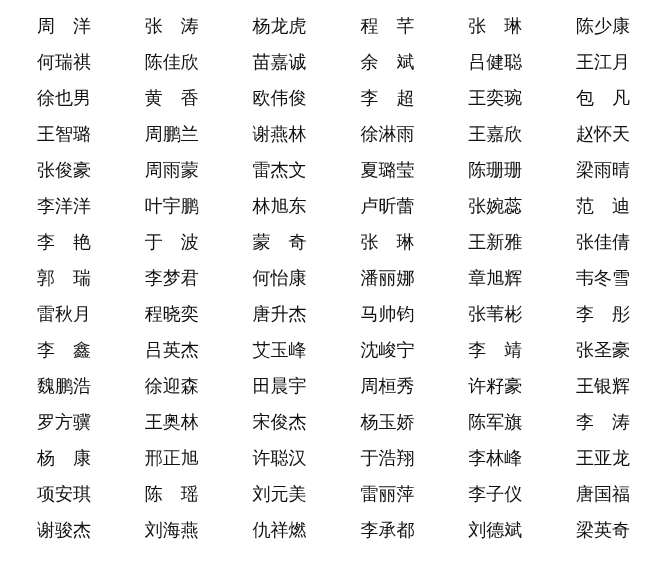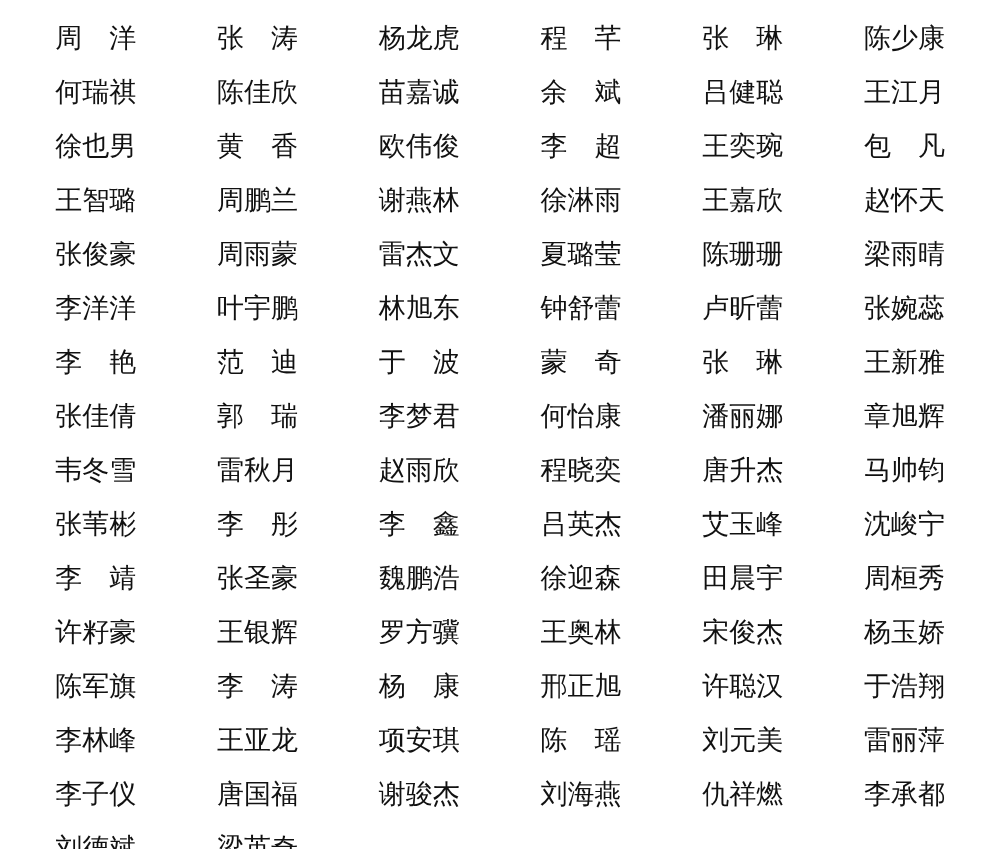--- a/index.html
+++ b/index.html
@@ -66,38 +66,36 @@
     <div class="name-cell">赵怀天</div>
     <div class="name-cell">张俊豪</div>
     <div class="name-cell">周雨蒙</div>
     <div class="name-cell">雷杰文</div>
     <div class="name-cell">夏璐莹</div>
     <div class="name-cell">陈珊珊</div>
     <div class="name-cell">梁雨晴</div>
     <div class="name-cell">李洋洋</div>
     <div class="name-cell">叶宇鹏</div>
     <div class="name-cell">林旭东</div>
-    <div class="name-cell">钟舒蕾</div>
     <div class="name-cell">卢昕蕾</div>
     <div class="name-cell">张婉蕊</div>
+    <div class="name-cell">范　迪</div>
     <div class="name-cell">李　艳</div>
-    <div class="name-cell">范　迪</div>
     <div class="name-cell">于　波</div>
     <div class="name-cell">蒙　奇</div>
     <div class="name-cell">张　琳</div>
     <div class="name-cell">王新雅</div>
     <div class="name-cell">张佳倩</div>
     <div class="name-cell">郭　瑞</div>
     <div class="name-cell">李梦君</div>
     <div class="name-cell">何怡康</div>
     <div class="name-cell">潘丽娜</div>
     <div class="name-cell">章旭辉</div>
     <div class="name-cell">韦冬雪</div>
     <div class="name-cell">雷秋月</div>
-    <div class="name-cell">赵雨欣</div>
     <div class="name-cell">程晓奕</div>
     <div class="name-cell">唐升杰</div>
     <div class="name-cell">马帅钧</div>
     <div class="name-cell">张苇彬</div>
     <div class="name-cell">李　彤</div>
     <div class="name-cell">李　鑫</div>
     <div class="name-cell">吕英杰</div>
     <div class="name-cell">艾玉峰</div>
     <div class="name-cell">沈峻宁</div>
     <div class="name-cell">李　靖</div>

